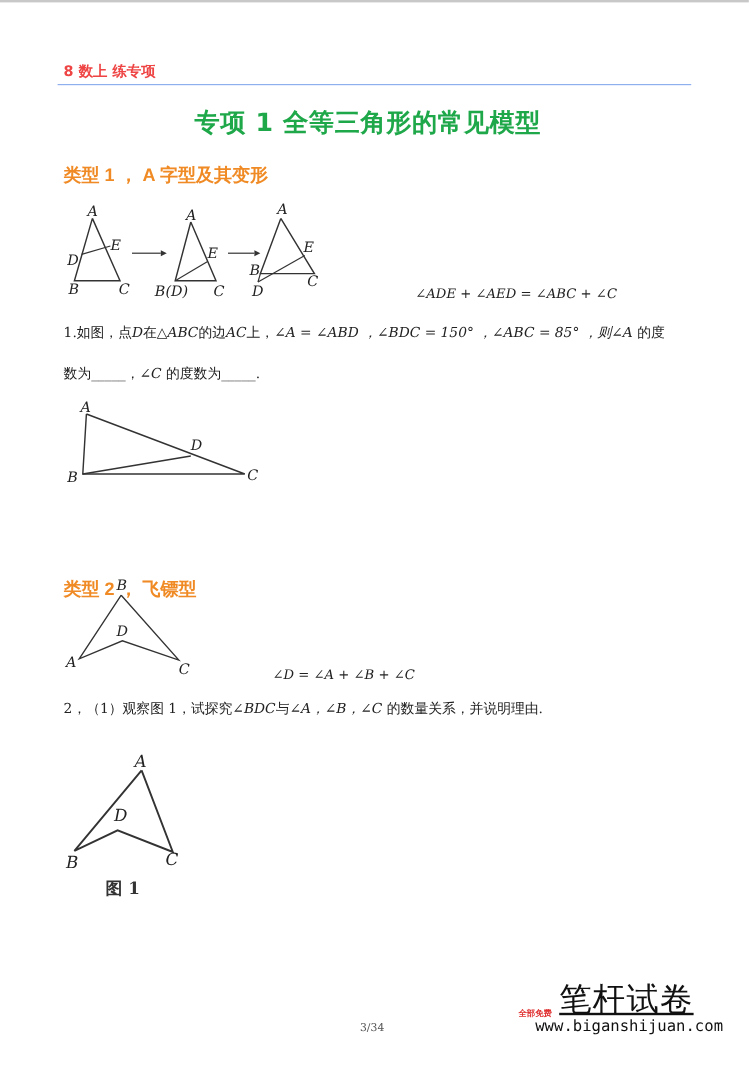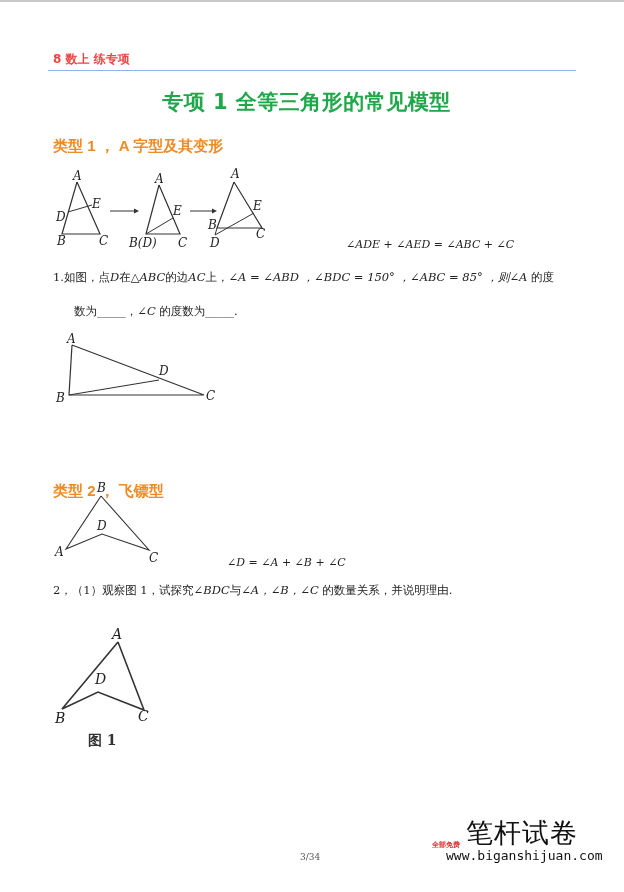--- a/index.html
+++ b/index.html
@@ -12,21 +12,21 @@
   .hdr-line { position: absolute; left: 48px; top: 70px; width: 528px; height: 1px; background: #8fb0ee; }
   .title { position: absolute; left: 0; width: 613px; top: 88px; text-align: center; font-family: "DejaVu Sans", sans-serif; font-weight: bold; font-size: 21px; color: #1fa84a; letter-spacing: 0.5px; }
   .sec { position: absolute; left: 53px; font-family: Liberation Sans, sans-serif; font-weight: bold; font-size: 15px; color: #f08a24; }
   .formula { position: absolute; font-family: "DejaVu Serif", serif; font-style: italic; font-size: 11px; color: #222; }
   .q { position: absolute; left: 53px; font-size: 11.5px; color: #222; line-height: 16px; white-space: nowrap; }
   .q i { font-style: italic; }
   svg { position: absolute; overflow: visible; }
   svg text { font-family: "DejaVu Serif", serif; font-style: italic; font-size: 12px; fill: #222; }
   .fig-cap { position: absolute; font-family: "DejaVu Serif", serif; font-size: 14px; color: #333; font-weight: bold; }
   .pageno { position: absolute; left: 300px; top: 852px; font-size: 9px; color: #555; }
-  .wm-big { position: absolute; left: 466px; top: 815px; font-family: "DejaVu Sans", sans-serif; font-size: 27px; color: #111; letter-spacing: 1px; }
+  .wm-big { position: absolute; left: 466px; top: 815px; font-family: "DejaVu Sans", sans-serif; font-size: 27px; color: #111; letter-spacing: 1px; text-decoration: underline; }
   .wm-small { position: absolute; left: 432px; top: 840px; font-family: Liberation Sans, sans-serif; font-size: 7px; color: #e03030; font-weight: bold; }
   .wm-url { position: absolute; left: 446px; top: 848px; font-family: "DejaVu Sans Mono", monospace; font-size: 13px; color: #111; }
 </style>
 </head>
 <body>
 
 <div class="top-strip"></div>
 <div class="hdr">8 数上  练专项</div>
 <div class="hdr-line"></div>
 
@@ -70,21 +70,21 @@
   <text x="0" y="64">B</text>
   <text x="48" y="73">C</text>
   <text x="2" y="82">D</text>
 </svg>
 
 <div class="formula" style="left:346px;top:238px;">∠ADE + ∠AED = ∠ABC + ∠C</div>
 
 <div class="q" style="top:269px;">
   <span>1.如图，点</span><i>D</i><span>在</span><i>△ABC</i><span>的边</span><i>AC</i><span>上，</span><i>∠A = ∠ABD ，∠BDC = 150° ，∠ABC = 85° ，则∠A </i><span>的度</span>
 </div>
-<div class="q" style="top:303px;margin-left:21px;">
+<div class="q" style="top:303px;">
   <span>数为_____，</span><i>∠C </i><span>的度数为_____.</span>
 </div>
 
 <svg style="left:52px;top:330px;" width="175" height="75">
   <polyline points="20,15 17,65 152,65 20,15" fill="none" stroke="#333" stroke-width="1.2"></polyline>
   <line x1="17" y1="65" x2="107" y2="50" stroke="#333" stroke-width="1.1"></line>
   <text x="15" y="13">A</text>
   <text x="107" y="45">D</text>
   <text x="4" y="72">B</text>
   <text x="154" y="70">C</text>

